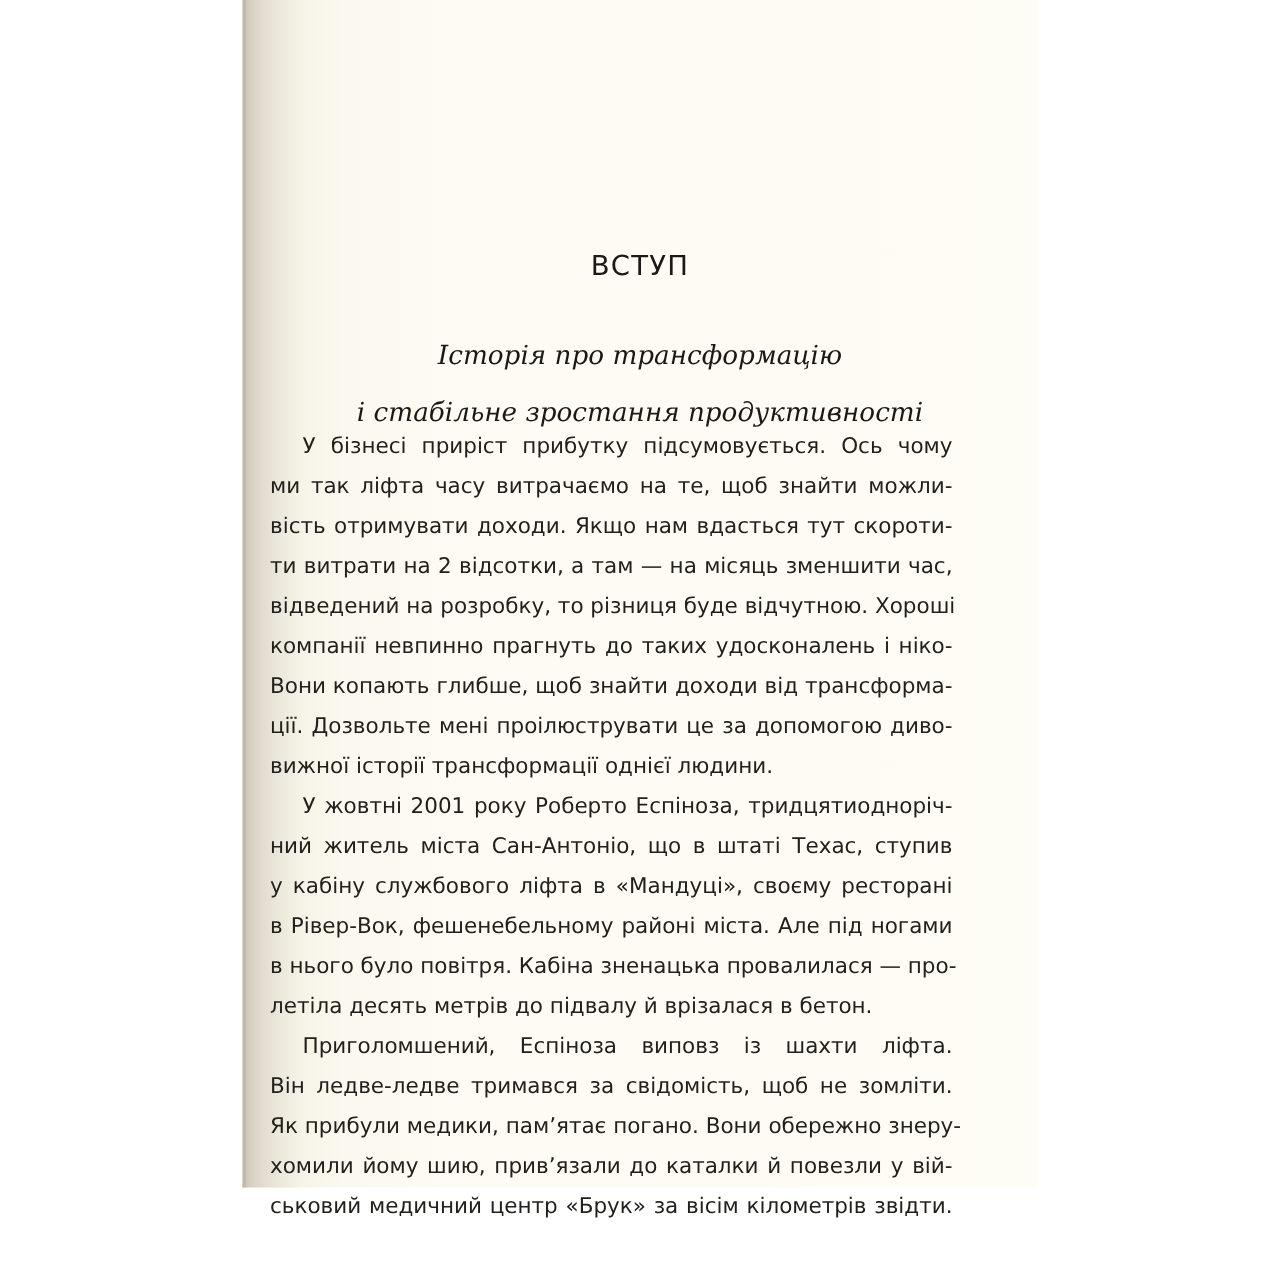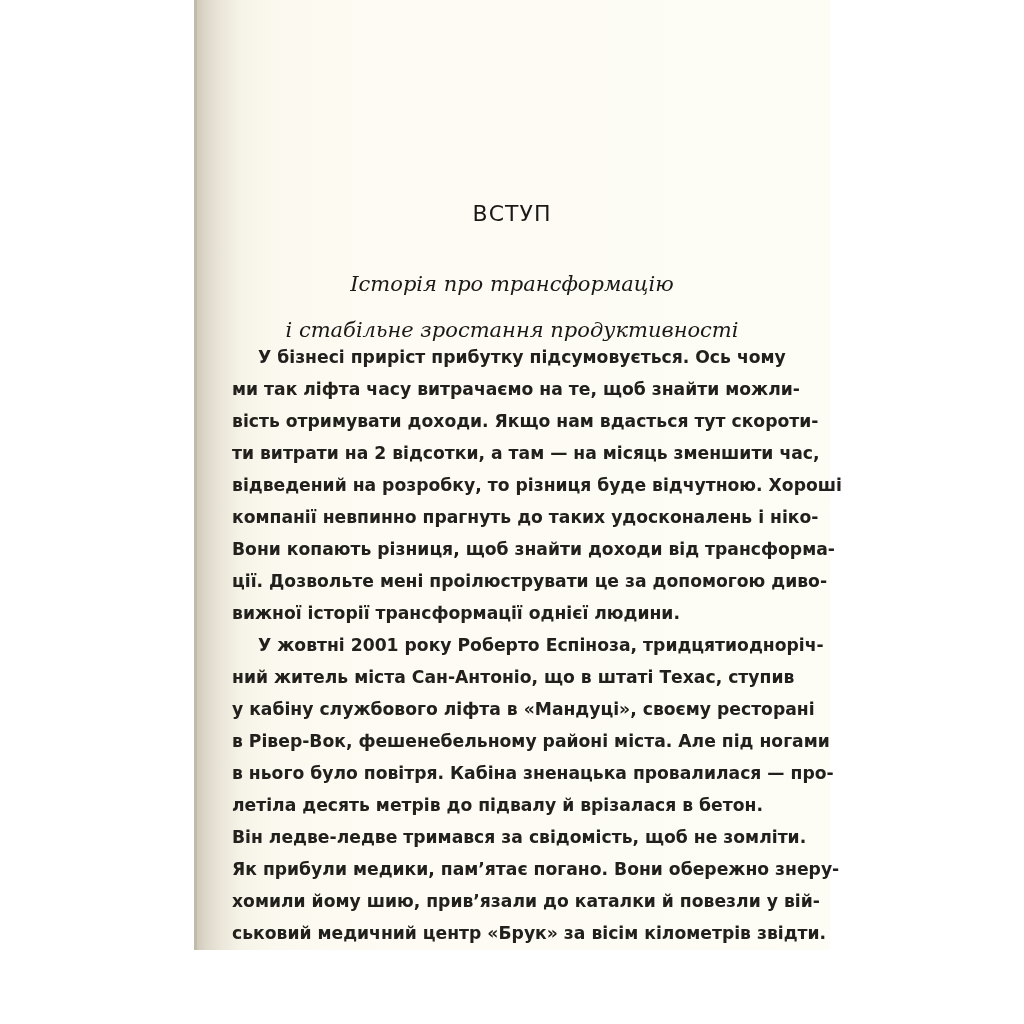--- a/index.html
+++ b/index.html
@@ -54,24 +54,23 @@
       font-style: italic;
       font-size: 21px;
       line-height: 32px;
       color: #1a1917;
       margin: 0;
       font-weight: normal;
     }
     .chapter-subtitle span { display: block; margin-top: 14px; }
     .body-text {
       position: absolute;
-      left: 38px;
+      left: 22px;
       width: 546px;
       top: 341px;
-      font-weight: bold;
     }
     .line {
       display: block;
       height: 32px;
       line-height: 32px;
       font-family: "DejaVu Sans", "Liberation Sans", sans-serif;
       font-size: 17.2px;
       white-space: nowrap;
       text-align: justify;
       text-align-last: justify;
@@ -91,32 +90,33 @@
   </h2>
 
   <div class="body-text">
     <div>
       <span class="line indent">У бізнесі приріст прибутку підсумовується. Ось чому</span>
       <span class="line">ми так ліфта часу витрачаємо на те, щоб знайти можли-</span>
       <span class="line">вість отримувати доходи. Якщо нам вдасться тут скороти-</span>
       <span class="line">ти витрати на 2 відсотки, а там — на місяць зменшити час,</span>
       <span class="line">відведений на розробку, то різниця буде відчутною. Хороші</span>
       <span class="line">компанії невпинно прагнуть до таких удосконалень і ніко-</span>
-      <span class="line">Вони копають різниця, щоб знайти доходи від трансформа-</span>
+      <span class="line">Вони копають глибше, щоб знайти доходи від трансформа-</span>
       <span class="line">ції. Дозвольте мені проілюструвати це за допомогою диво-</span>
       <span class="line last">вижної історії трансформації однієї людини.</span>
     </div>
     <div>
       <span class="line indent">У жовтні 2001 року Роберто Еспіноза, тридцятиодноріч-</span>
       <span class="line">ний житель міста Сан-Антоніо, що в штаті Техас, ступив</span>
       <span class="line">у кабіну службового ліфта в «Мандуці», своєму ресторані</span>
       <span class="line">в Рівер-Вок, фешенебельному районі міста. Але під ногами</span>
       <span class="line">в нього було повітря. Кабіна зненацька провалилася — про-</span>
       <span class="line last">летіла десять метрів до підвалу й врізалася в бетон.</span>
     </div>
     <div>
+      <span class="line indent">Приголомшений, Еспіноза виповз із шахти ліфта.</span>
       <span class="line">Він ледве-ледве тримався за свідомість, щоб не зомліти.</span>
       <span class="line">Як прибули медики, пам’ятає погано. Вони обережно знеру-</span>
       <span class="line">хомили йому шию, прив’язали до каталки й повезли у вій-</span>
       <span class="line">ськовий медичний центр «Брук» за вісім кілометрів звідти.</span>
     </div>
   </div>
 </div>
 
 </body></html>

